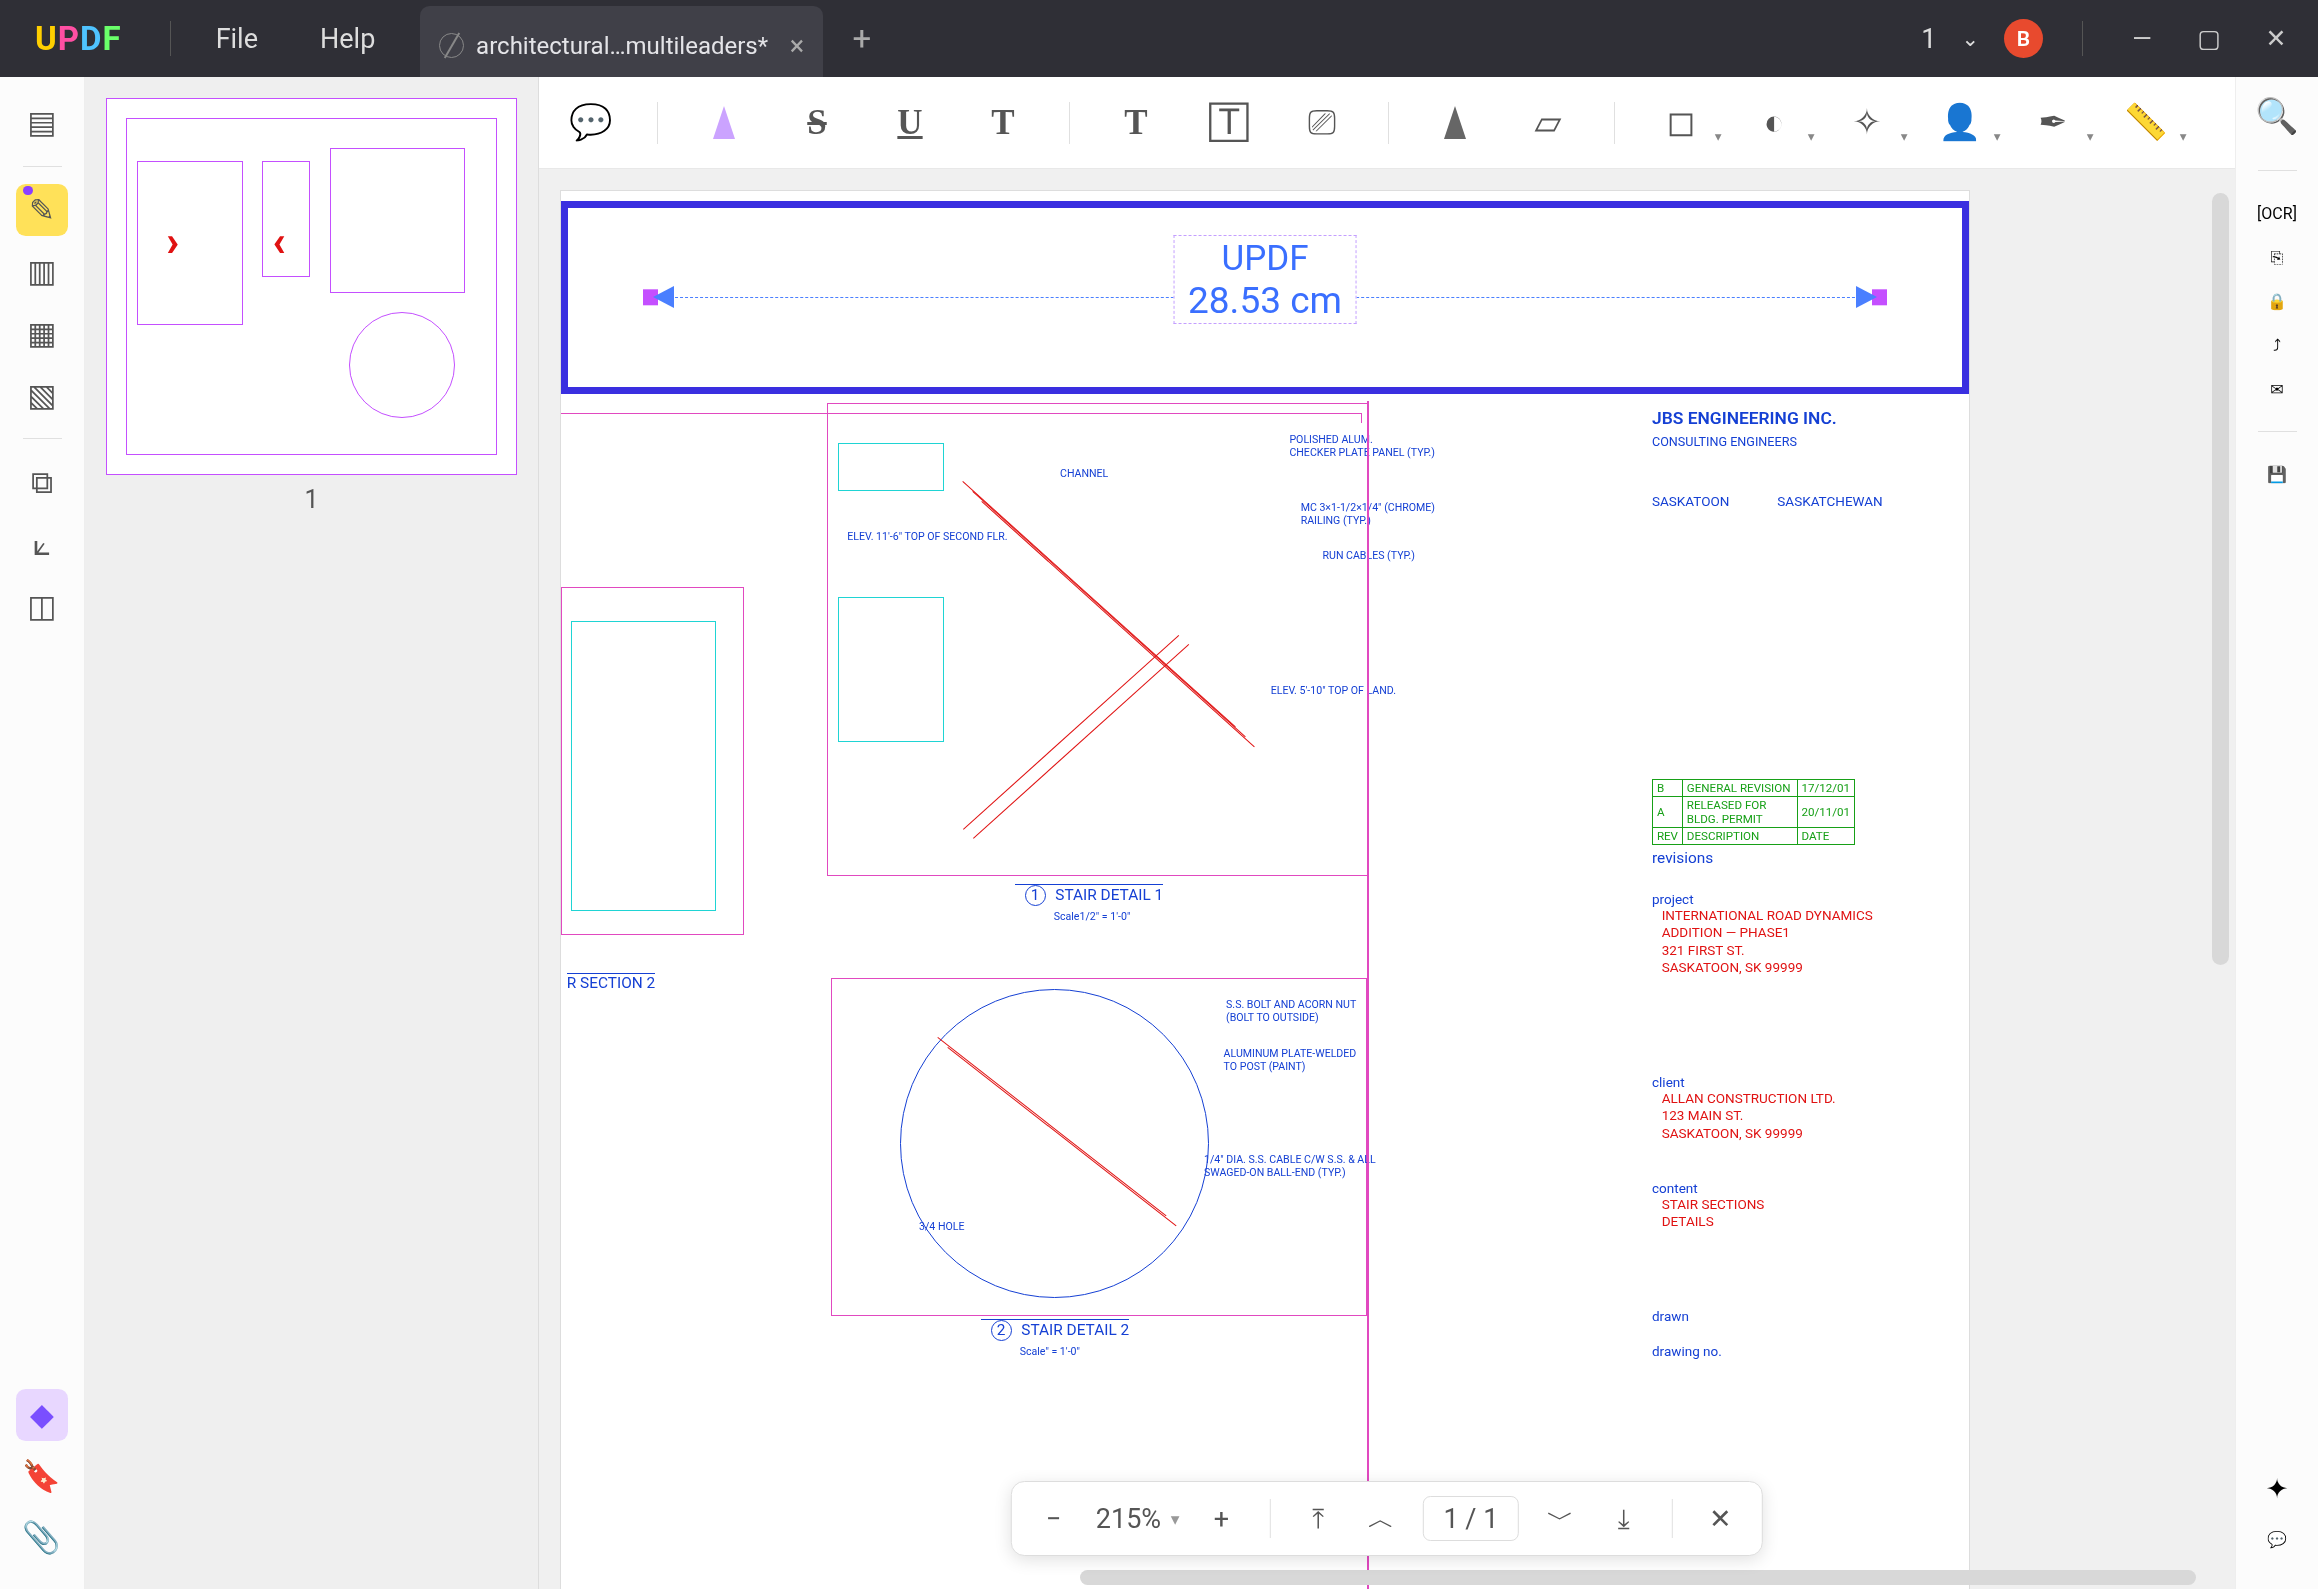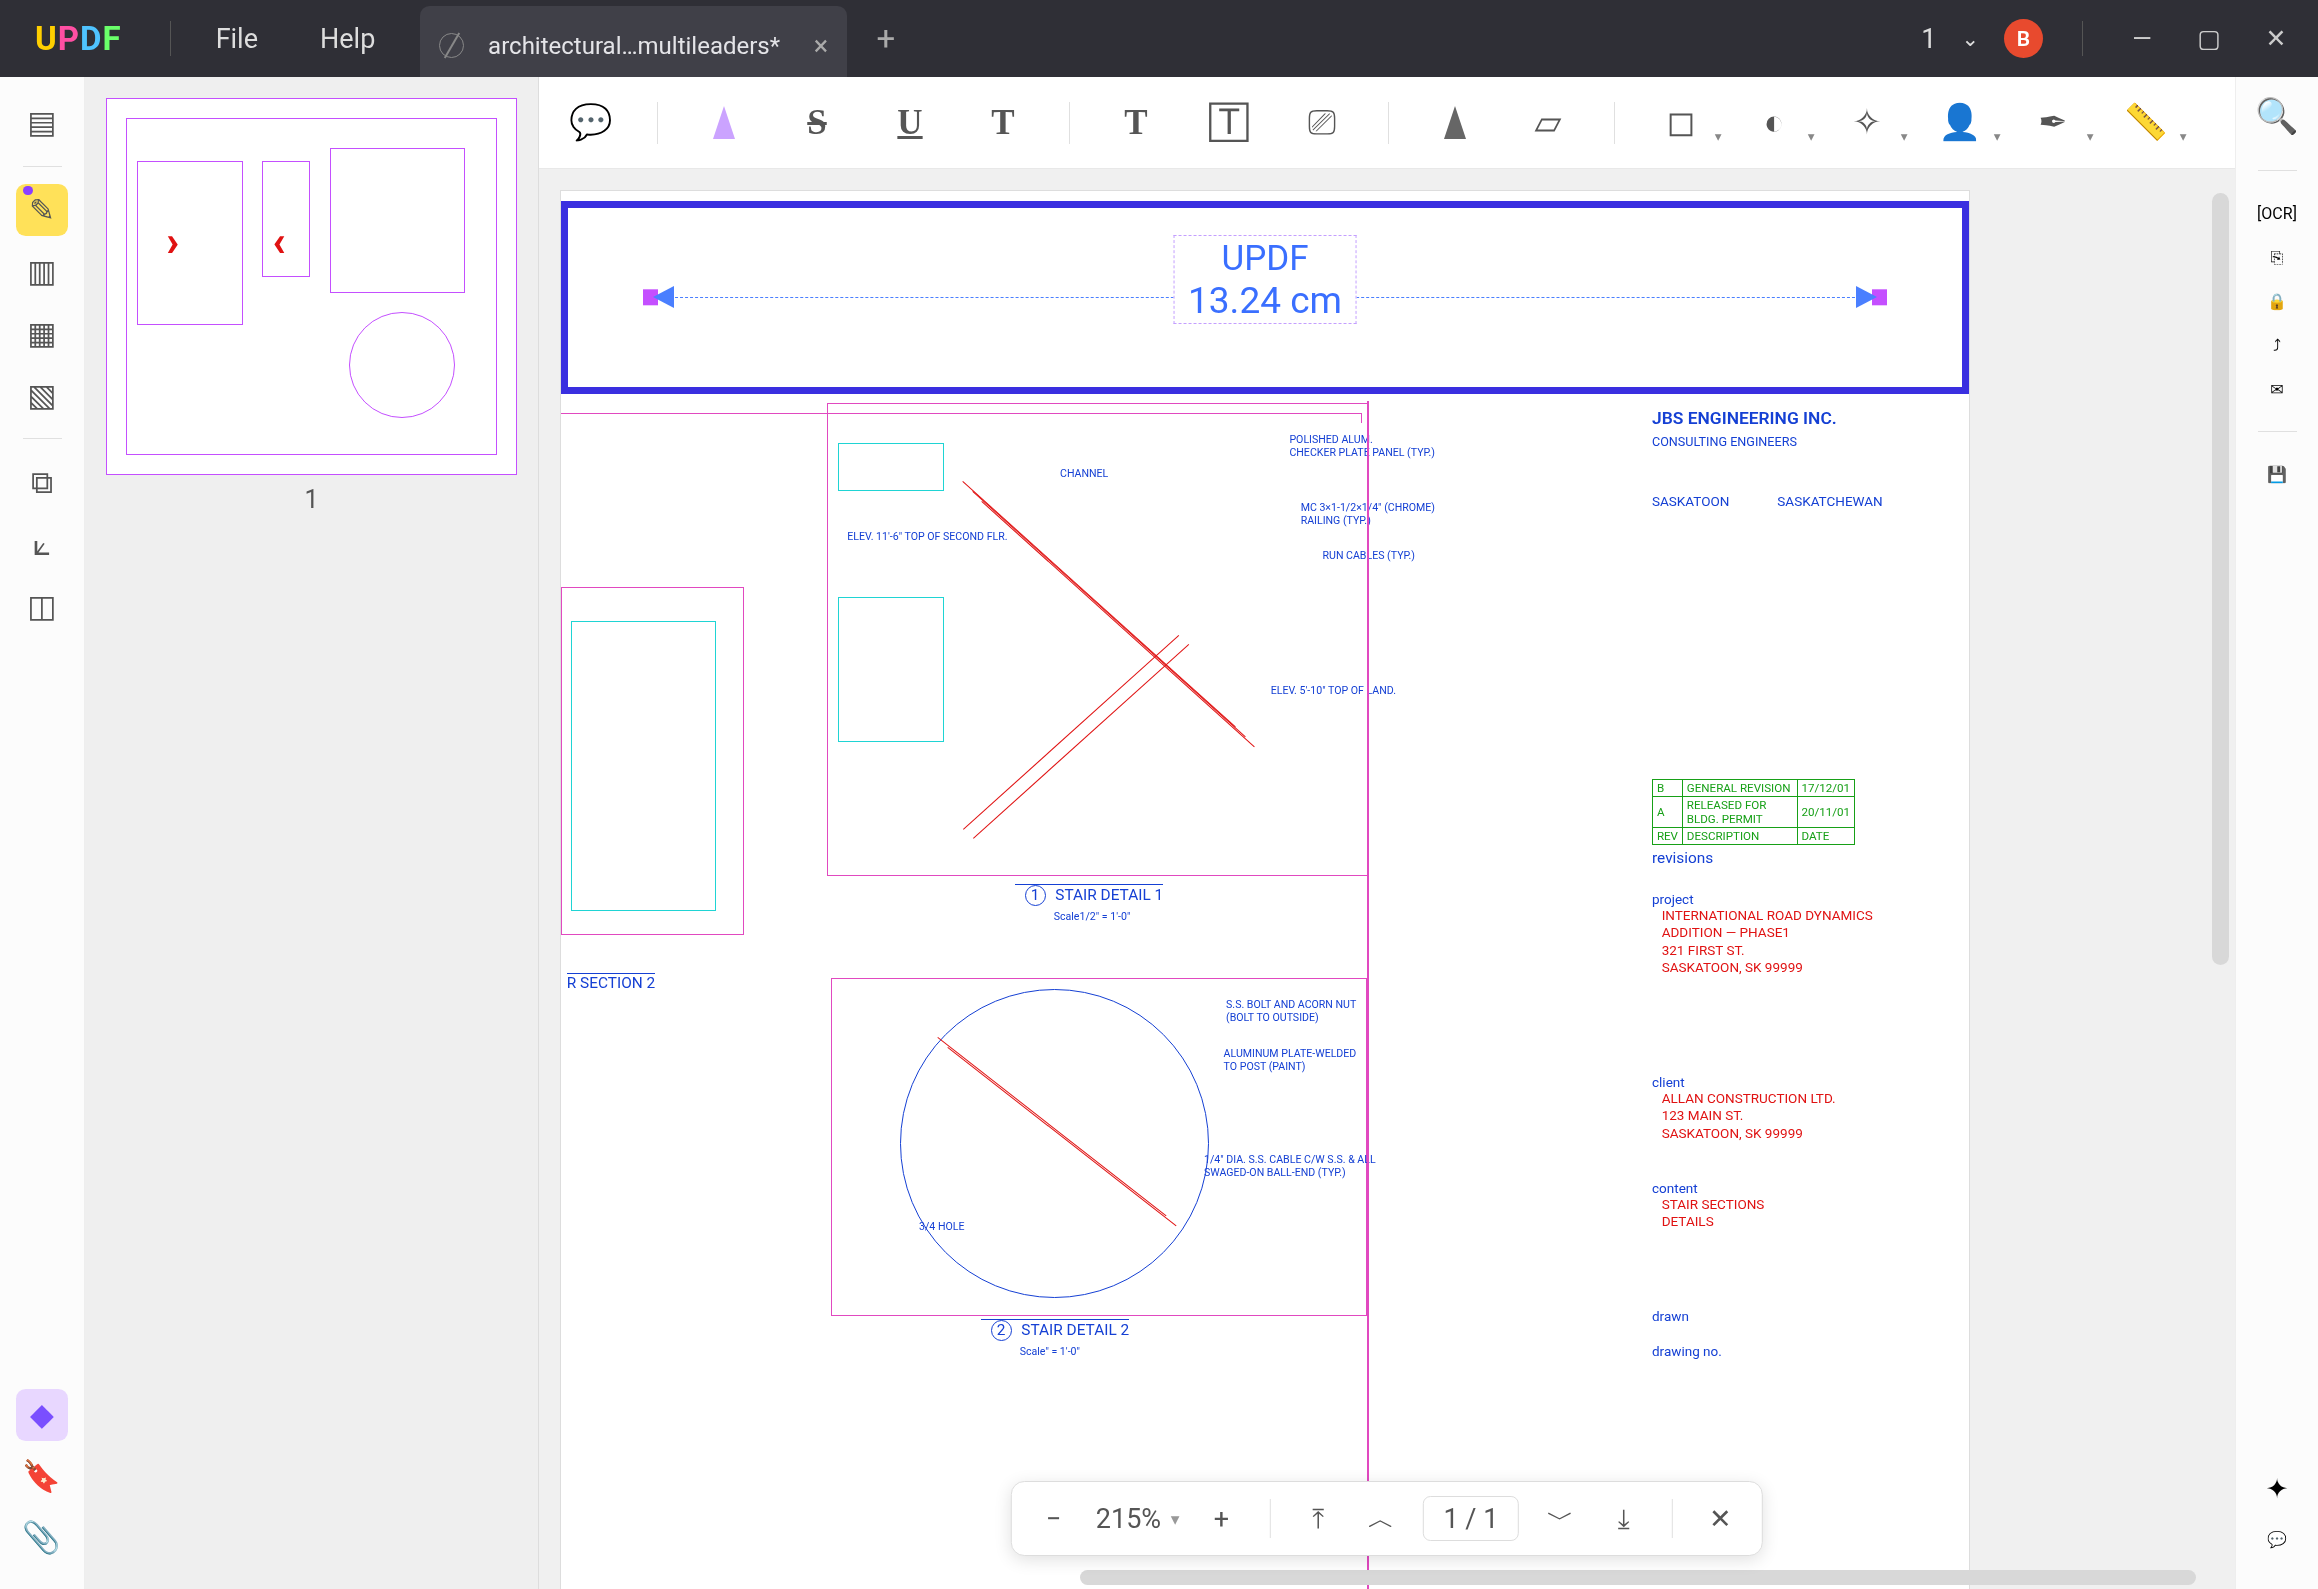--- a/index.html
+++ b/index.html
@@ -5,21 +5,21 @@
 * { margin:0; padding:0; box-sizing:border-box; font-family:-apple-system,BlinkMacSystemFont,"Segoe UI",Roboto,sans-serif; }
 body { background:#e8e8e8; overflow:hidden; }
 .app { width:2318px; height:1589px; display:flex; flex-direction:column; transform-origin:0 0; }
 
 
 .titlebar { height:77px; background:#2f2f36; display:flex; align-items:center; color:#ddd; font-size:27px; }
 .logo { padding:0 35px; font-weight:700; font-size:33px; letter-spacing:1px; }
 .logo .y{color:#ffcf00}.logo .p{color:#ff4fa3}.logo .d{color:#4fc3ff}.logo .f{color:#6aff6a}
 .tb-sep{width:1px;height:35px;background:#555;margin:0 13.5px}
 .menu-item{padding:0 31px;cursor:pointer}
-.tab{background:#404048;height:80px;margin-top:14.5px;border-radius:9.7px 9.7px 0 0;display:flex;align-items:center;padding:0 19.3px;gap:24px;font-size:24px;color:#e4e4e8;margin-left:13.5px}
+.tab{background:#404048;height:80px;margin-top:14.5px;border-radius:9.7px 9.7px 0 0;display:flex;align-items:center;padding:0 19.3px;gap:12px;font-size:24px;color:#e4e4e8;margin-left:13.5px}
 .tab .ico{width:25px;height:25px;border:1.9px solid #888;border-radius:50%;position:relative}
 .tab .ico::after{content:"";position:absolute;left:50%;top:-2.9px;bottom:-2.9px;width:1.9px;background:#888;transform:translateX(-50%) rotate(30deg)}
 .tab .close{font-size:27px;color:#aaa;margin-left:9.7px;cursor:pointer}
 .addtab{width:35px;height:35px;color:#aaa;font-size:33px;display:flex;align-items:center;justify-content:center;margin-left:21px;cursor:pointer}
 .tb-right{margin-left:auto;display:flex;align-items:center;gap:25px;padding-right:21px}
 .avatar{width:39px;height:39px;border-radius:50%;background:#e84a2e;color:#fff;display:flex;align-items:center;justify-content:center;font-size:21px;font-weight:600}
 .winbtn{width:42px;height:42px;color:#ccc;display:flex;align-items:center;justify-content:center;font-size:25px;cursor:pointer}
 
 
 .row{flex:1;display:flex;min-height:0;background:#fff}
@@ -179,21 +179,21 @@
       <div class="page">
 
         <div class="measure-box">
           <div class="measure-handle" style="left:75px"></div>
           <div class="measure-handle" style="right:75px"></div>
           <div class="measure-arrow-l"></div>
           <div class="measure-line"></div>
           <div class="measure-arrow-r"></div>
           <div class="measure-label">
             <span>UPDF</span>
-            <span class="meas-val">13.24 cm</span>
+            <span class="meas-val">28.53 cm</span>
           </div>
         </div>
 
         <div class="pink-outline" style="left:0;top:222px;width:801px;height:9.7px;border-width:1px 1px 0 0"></div>
         <div class="pink-outline" style="left:0;top:396px;width:183px;height:348px"></div>
         <div class="cyan-box" style="left:9.7px;top:430px;width:145px;height:290px"></div>
 
         <div class="pink-outline" style="left:266px;top:212px;width:541px;height:473px">
           <div class="cyan-box" style="left:9.7px;top:193px;width:106px;height:145px"></div>
           <div class="cyan-box" style="left:9.7px;top:39px;width:106px;height:48px"></div>

